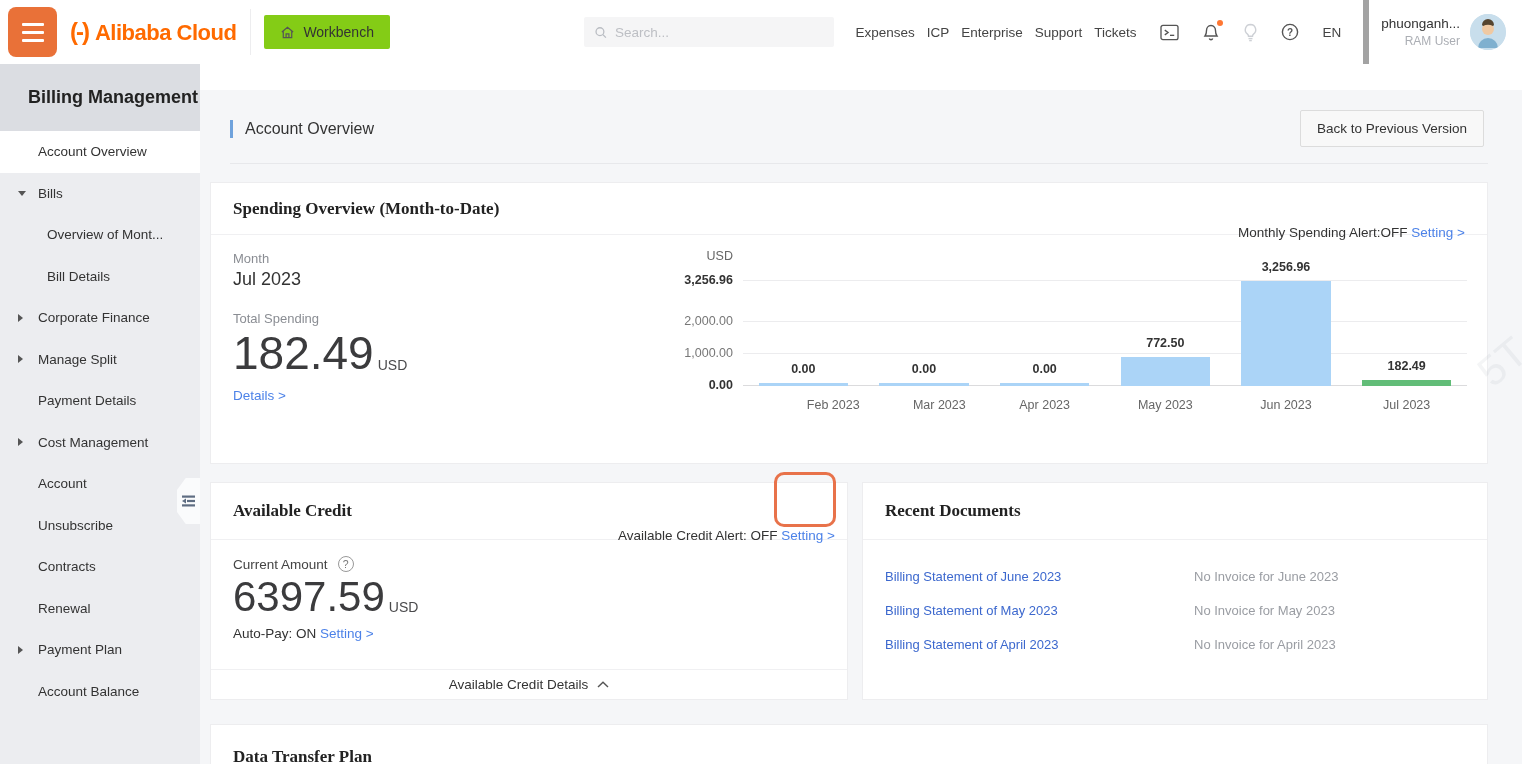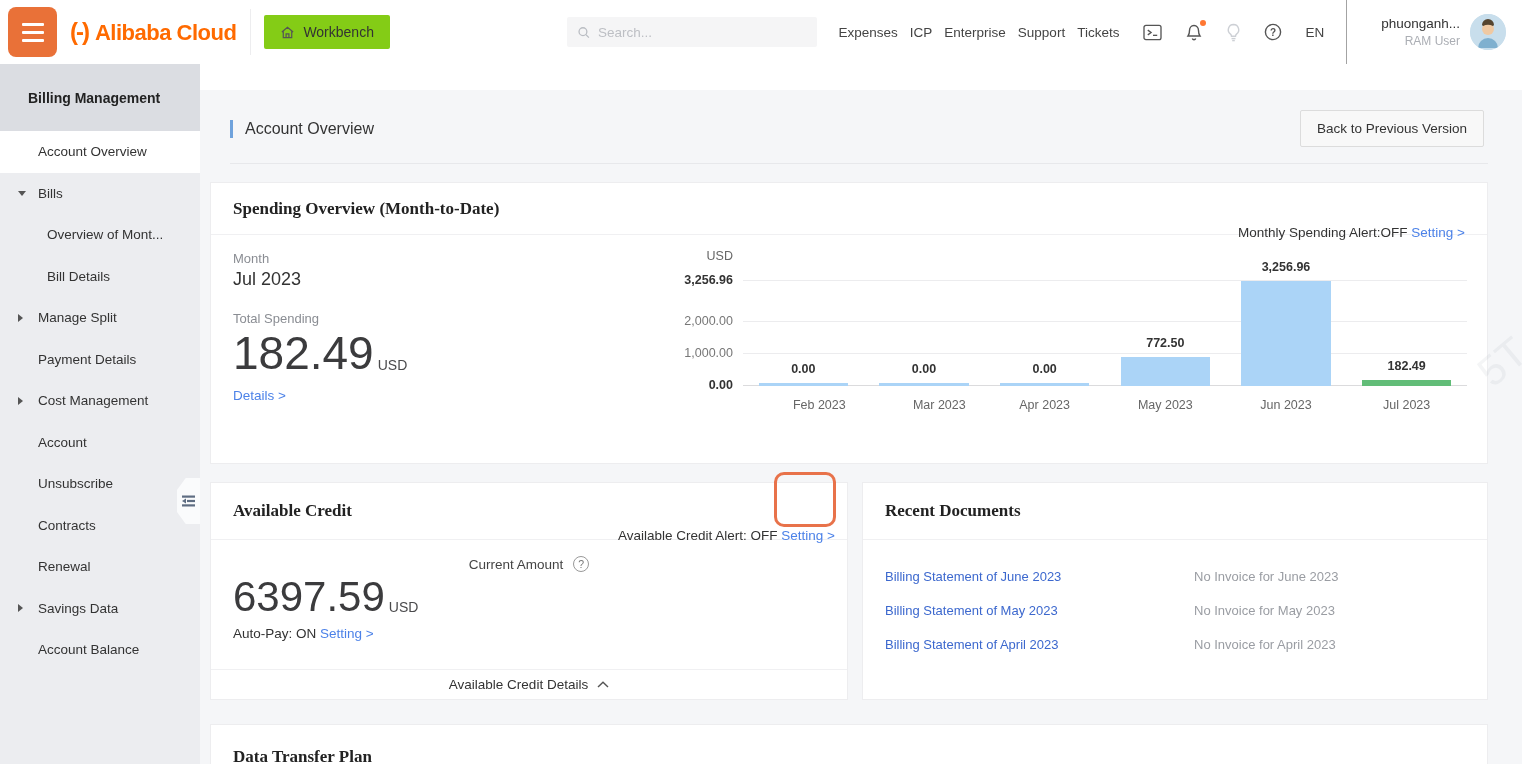--- a/index.html
+++ b/index.html
@@ -17,29 +17,29 @@
   .workbench { margin-left:13px; background:#84cc16; border-radius:2px; height:34px; padding:0 16px; display:flex; align-items:center; gap:8px; font-size:14px; color:#333; cursor:pointer; flex:none; }
   .searchbox { margin-left:auto; width:250px; height:30px; background:#F5F5F6; border-radius:2px; display:flex; align-items:center; padding:0 10px; gap:8px; flex:none; }
   .searchbox input { border:none; outline:none; background:transparent; font-size:13.5px; color:#555; width:100%; font-family:"Liberation Sans",sans-serif; }
   .searchbox input::placeholder { color:#BDBFC4; }
   .topnav { display:flex; align-items:center; gap:12px; margin-left:22px; flex:none; }
   .topnav a { font-size:13.5px; color:#444; text-decoration:none; cursor:pointer; white-space:nowrap; }
   .topicons { display:flex; align-items:center; gap:23px; margin-left:24px; flex:none; }
   .icon-btn { position:relative; display:flex; align-items:center; justify-content:center; cursor:pointer; }
   .bell-dot { position:absolute; top:-3px; right:-3px; width:6px; height:6px; border-radius:50%; background:#FF7733; }
   .lang { font-size:13.5px; color:#444; cursor:pointer; }
-  .userblock { height:64px; margin-left:22px; border-left:1px solid #a3a3a3; display:flex; align-items:center; gap:10px; padding:0 16px 0 34px; cursor:pointer; flex:none; }
+  .userblock { height:64px; margin-left:22px; border-left:6px solid #a3a3a3; display:flex; align-items:center; gap:10px; padding:0 16px 0 12px; cursor:pointer; flex:none; }
   .user-texts { text-align:right; line-height:1.35; }
   .user-name { font-size:13.5px; color:#333; }
   .user-role { font-size:12px; color:#ABAEB4; }
   .avatar { width:36px; height:36px; border-radius:50%; overflow:hidden; background:#C8DEEC; flex:none; }
 
   
   .sidebar { position:absolute; left:0; top:64px; width:200px; bottom:0; background:#ECEDF0; z-index:4; }
-  .sb-title { height:67px; background:#DBDDE2; display:flex; align-items:center; padding-left:28px; font-size:14px; font-weight:bold; color:#222; }
+  .sb-title { height:67px; background:#DBDDE2; display:flex; align-items:center; padding-left:28px; font-size:18px; font-weight:bold; color:#222; }
   .sb-item { position:relative; height:41.5px; display:flex; align-items:center; padding-left:38px; font-size:13.5px; color:#333; cursor:pointer; }
   .sb-item.child { padding-left:47px; }
   .sb-item.selected { background:#fff; }
   .caret { position:absolute; left:18px; width:0; height:0; }
   .caret.down { border-left:4.5px solid transparent; border-right:4.5px solid transparent; border-top:5.5px solid #555; }
   .caret.right { border-top:4.5px solid transparent; border-bottom:4.5px solid transparent; border-left:5.5px solid #555; }
   .collapse-tab { position:absolute; top:414px; right:0; width:23px; height:46px; background:#FAFBFC; clip-path:polygon(100% 0,100% 100%,38% 100%,0 74%,0 26%,38% 0); display:flex; align-items:center; justify-content:center; cursor:pointer; }
 
   
   .main { position:absolute; left:200px; top:64px; right:0; bottom:0; background:#F5F6F8; overflow:hidden; }
@@ -78,21 +78,21 @@
   .bar { position:absolute; bottom:0; left:13%; width:74%; }
   .bar-label { position:absolute; left:0; width:100%; text-align:center; font-size:12.5px; font-weight:bold; color:#333; }
   .xlabel { position:absolute; top:163px; text-align:center; font-size:12.5px; color:#666; }
 
   
   .two-cards { display:flex; gap:14px; margin:18px 34px 0 10px; }
   .credit-card { width:638px; height:218px; background:#fff; border:1px solid #EDEDEF; position:relative; }
   .docs-card { flex:1; height:218px; background:#fff; border:1px solid #EDEDEF; }
   .credit-card .card-header { height:57px; padding:0 12px 0 22px; }
   .credit-body { padding:16px 22px 0 22px; }
-  .cur-row { display:flex; align-items:center; gap:10px; font-size:13.5px; color:#444;justify-content:center; }
+  .cur-row { display:flex; align-items:center; gap:10px; font-size:13.5px; color:#444; }
   .help-circle { width:16px; height:16px; border:1px solid #999; border-radius:50%; display:flex; align-items:center; justify-content:center; font-size:10.5px; color:#777; }
   .credit-big .num { font-size:42px; }
   .autopay { margin-top:8px; font-size:13.5px; color:#333; }
   .credit-footer { position:absolute; left:0; right:0; bottom:0; height:30px; border-top:1px solid #F0F0F2; display:flex; align-items:center; justify-content:center; gap:9px; font-size:13.5px; color:#333; cursor:pointer; }
 
   .docs-card .card-header { height:57px; }
   .docs-body { padding:10px 22px 0 22px; }
   .docs-grid-head { display:flex; font-size:13.5px; color:#9A9DA3; margin-top:10px; }
   .doc-col1 { width:309px; }
   .doc-row { display:flex; font-size:13px; margin-top:19px; }
@@ -197,20 +197,24 @@
         <span>Bills</span>
       </div>
       <div class="sb-item child">
         <span>Overview of Mont...</span>
       </div>
       <div class="sb-item child">
         <span>Bill Details</span>
       </div>
       <div class="sb-item">
         <span class="caret right"></span>
+        <span>Corporate Finance</span>
+      </div>
+      <div class="sb-item">
+        <span class="caret right"></span>
         <span>Manage Split</span>
       </div>
       <div class="sb-item">
         <span>Payment Details</span>
       </div>
       <div class="sb-item">
         <span class="caret right"></span>
         <span>Cost Management</span>
       </div>
       <div class="sb-item">
@@ -220,21 +224,21 @@
         <span>Unsubscribe</span>
       </div>
       <div class="sb-item">
         <span>Contracts</span>
       </div>
       <div class="sb-item">
         <span>Renewal</span>
       </div>
       <div class="sb-item">
         <span class="caret right"></span>
-        <span>Savings Data</span>
+        <span>Payment Plan</span>
       </div>
       <div class="sb-item">
         <span>Account Balance</span>
       </div>
     </div>
   <div class="collapse-tab">
     <svg width="13" height="12" viewBox="0 0 13 12" fill="#5E6D82">
         <rect x="0" y="0.5" width="13" height="2.2"></rect>
         <path d="M0 6 L4 3.6 V8.4 Z"></path>
         <rect x="5" y="4.9" width="8" height="2.2"></rect>
@@ -302,21 +306,21 @@
             </div>
             <div class="slot" style="left: 83.3333%; width: 16.6667%;">
               <div class="bar" style="height: 5.88323px; background: rgb(98, 189, 120);"></div>
               <div class="bar-label" style="bottom: 12.8832px;">182.49</div>
             </div>
           </div>
           <div class="ytick bold" style="top: 38px;">3,256.96</div>
           <div class="ytick" style="top: 78.5227px;">2,000.00</div>
           <div class="ytick" style="top: 110.761px;">1,000.00</div>
           <div class="ytick bold" style="top: 143px;">0.00</div>
-          <div class="xlabel" style="left: 96px; width: 120.667px;">Feb 2023</div>
+          <div class="xlabel" style="left: 76px; width: 120.667px; text-align: right;">Feb 2023</div>
           <div class="xlabel" style="left: 216px; width: 120.667px;">Mar 2023</div>
           <div class="xlabel" style="left: 321.333px; width: 120.667px;">Apr 2023</div>
           <div class="xlabel" style="left: 442px; width: 120.667px;">May 2023</div>
           <div class="xlabel" style="left: 562.667px; width: 120.667px;">Jun 2023</div>
           <div class="xlabel" style="left: 683.333px; width: 120.667px;">Jul 2023</div>
         </div>
     </div>
   </div>
 
   <div class="two-cards">

